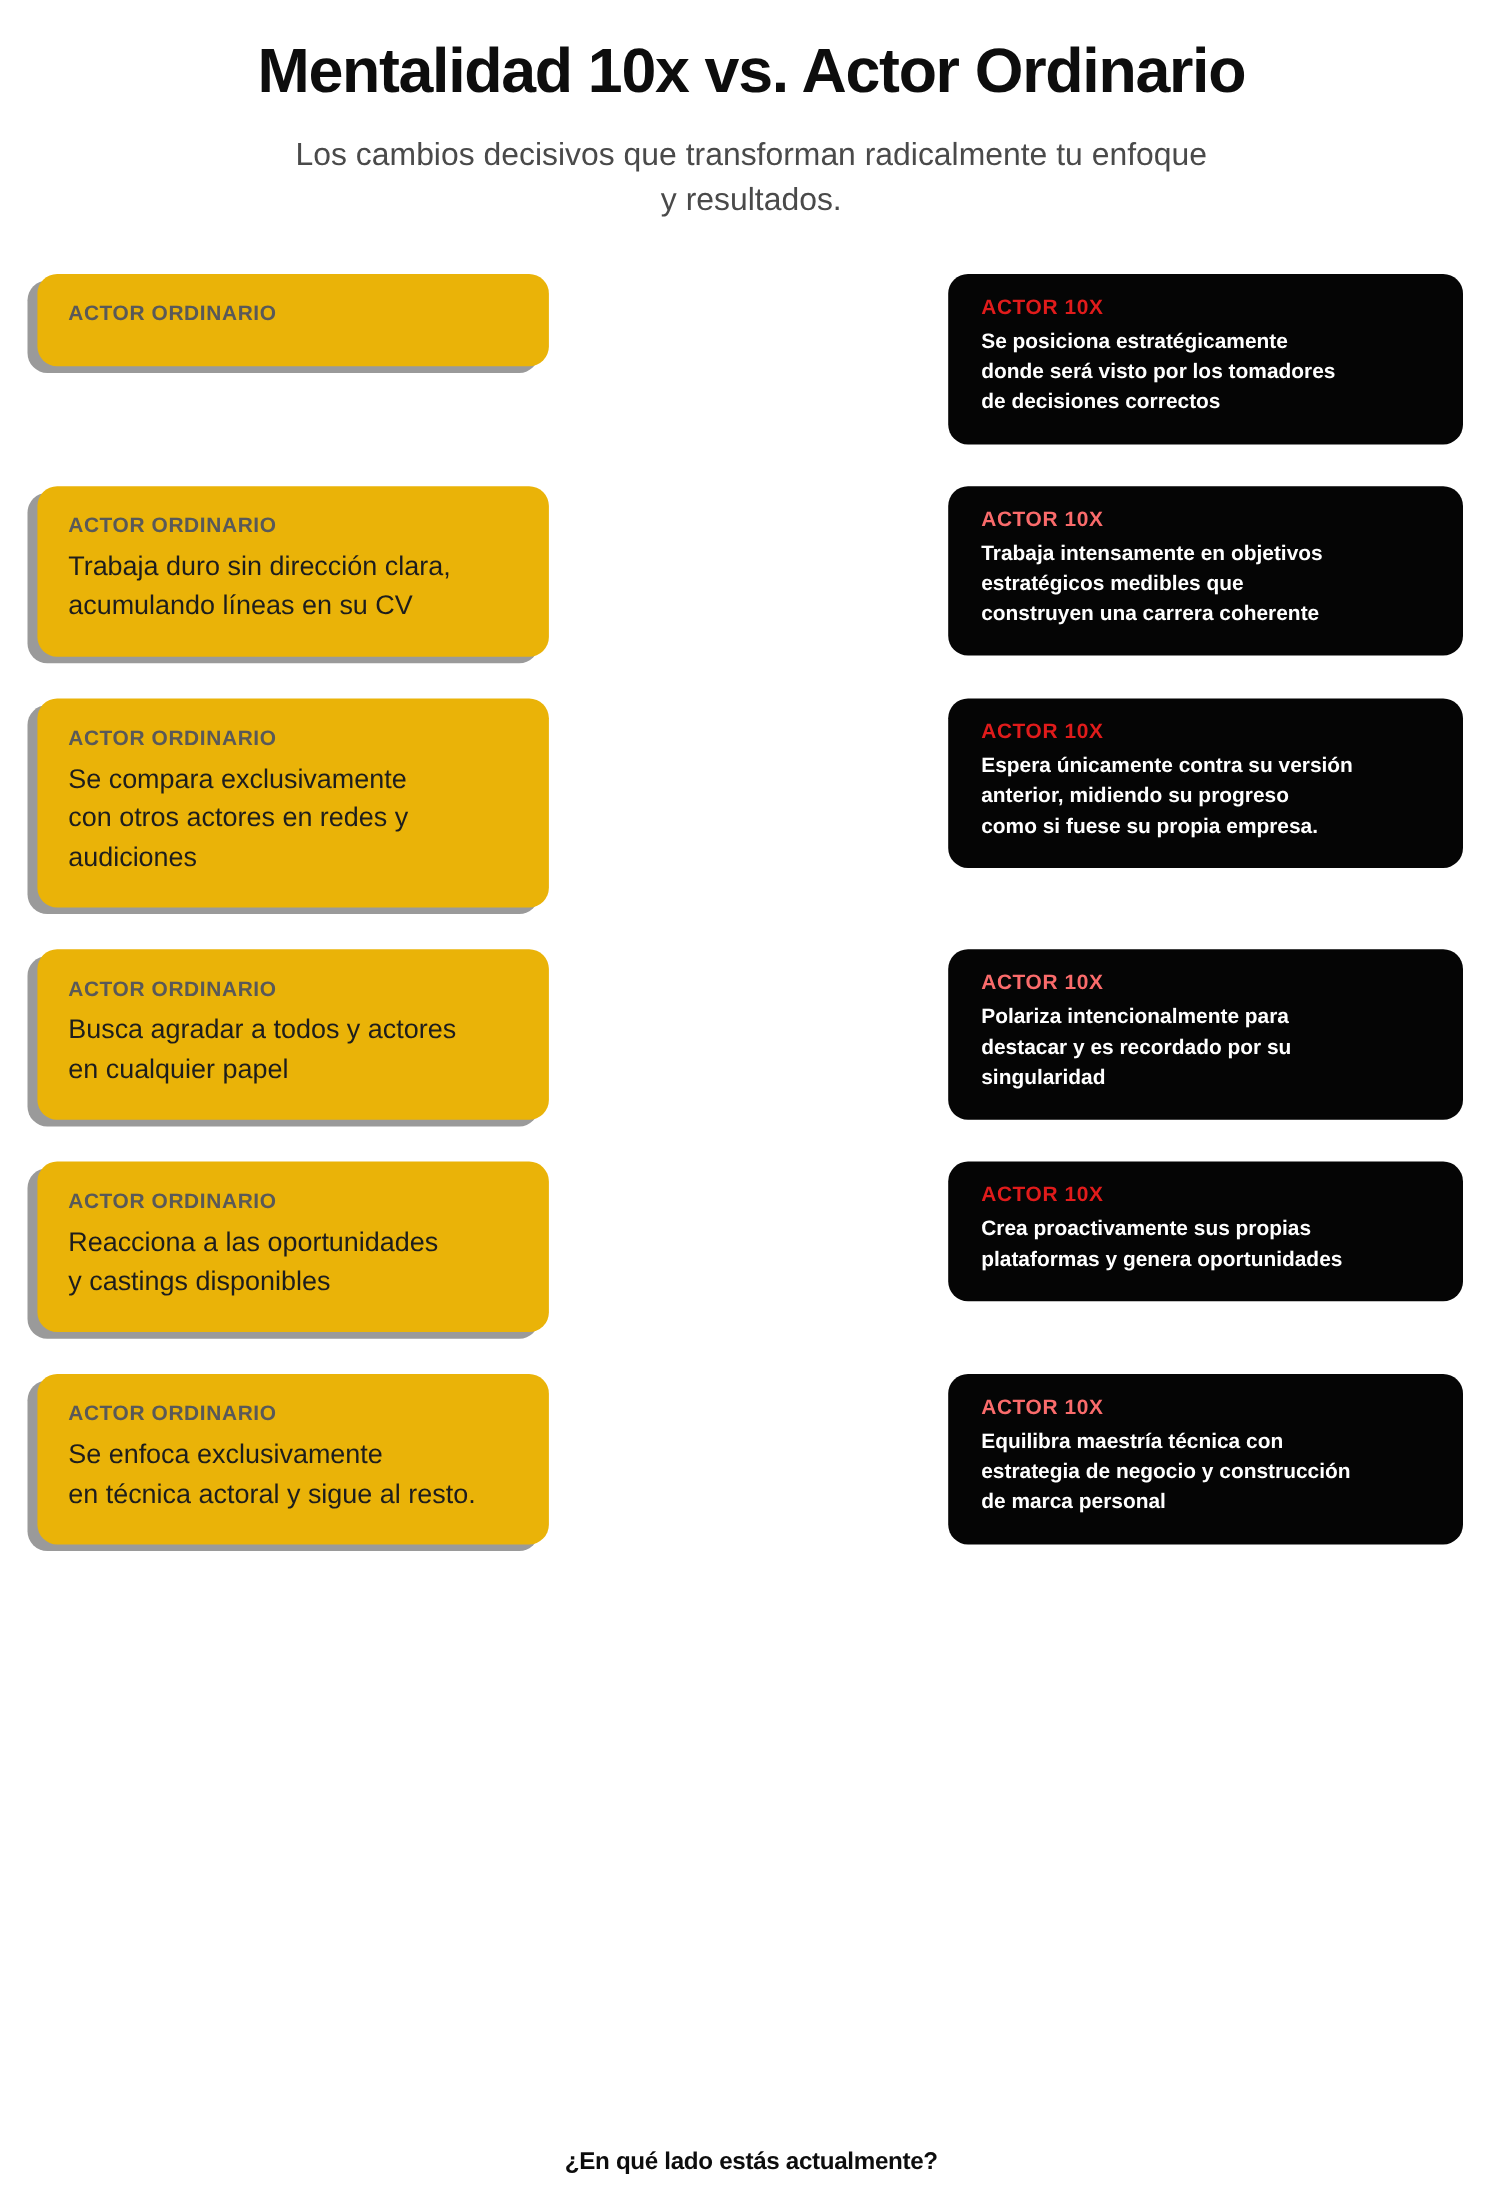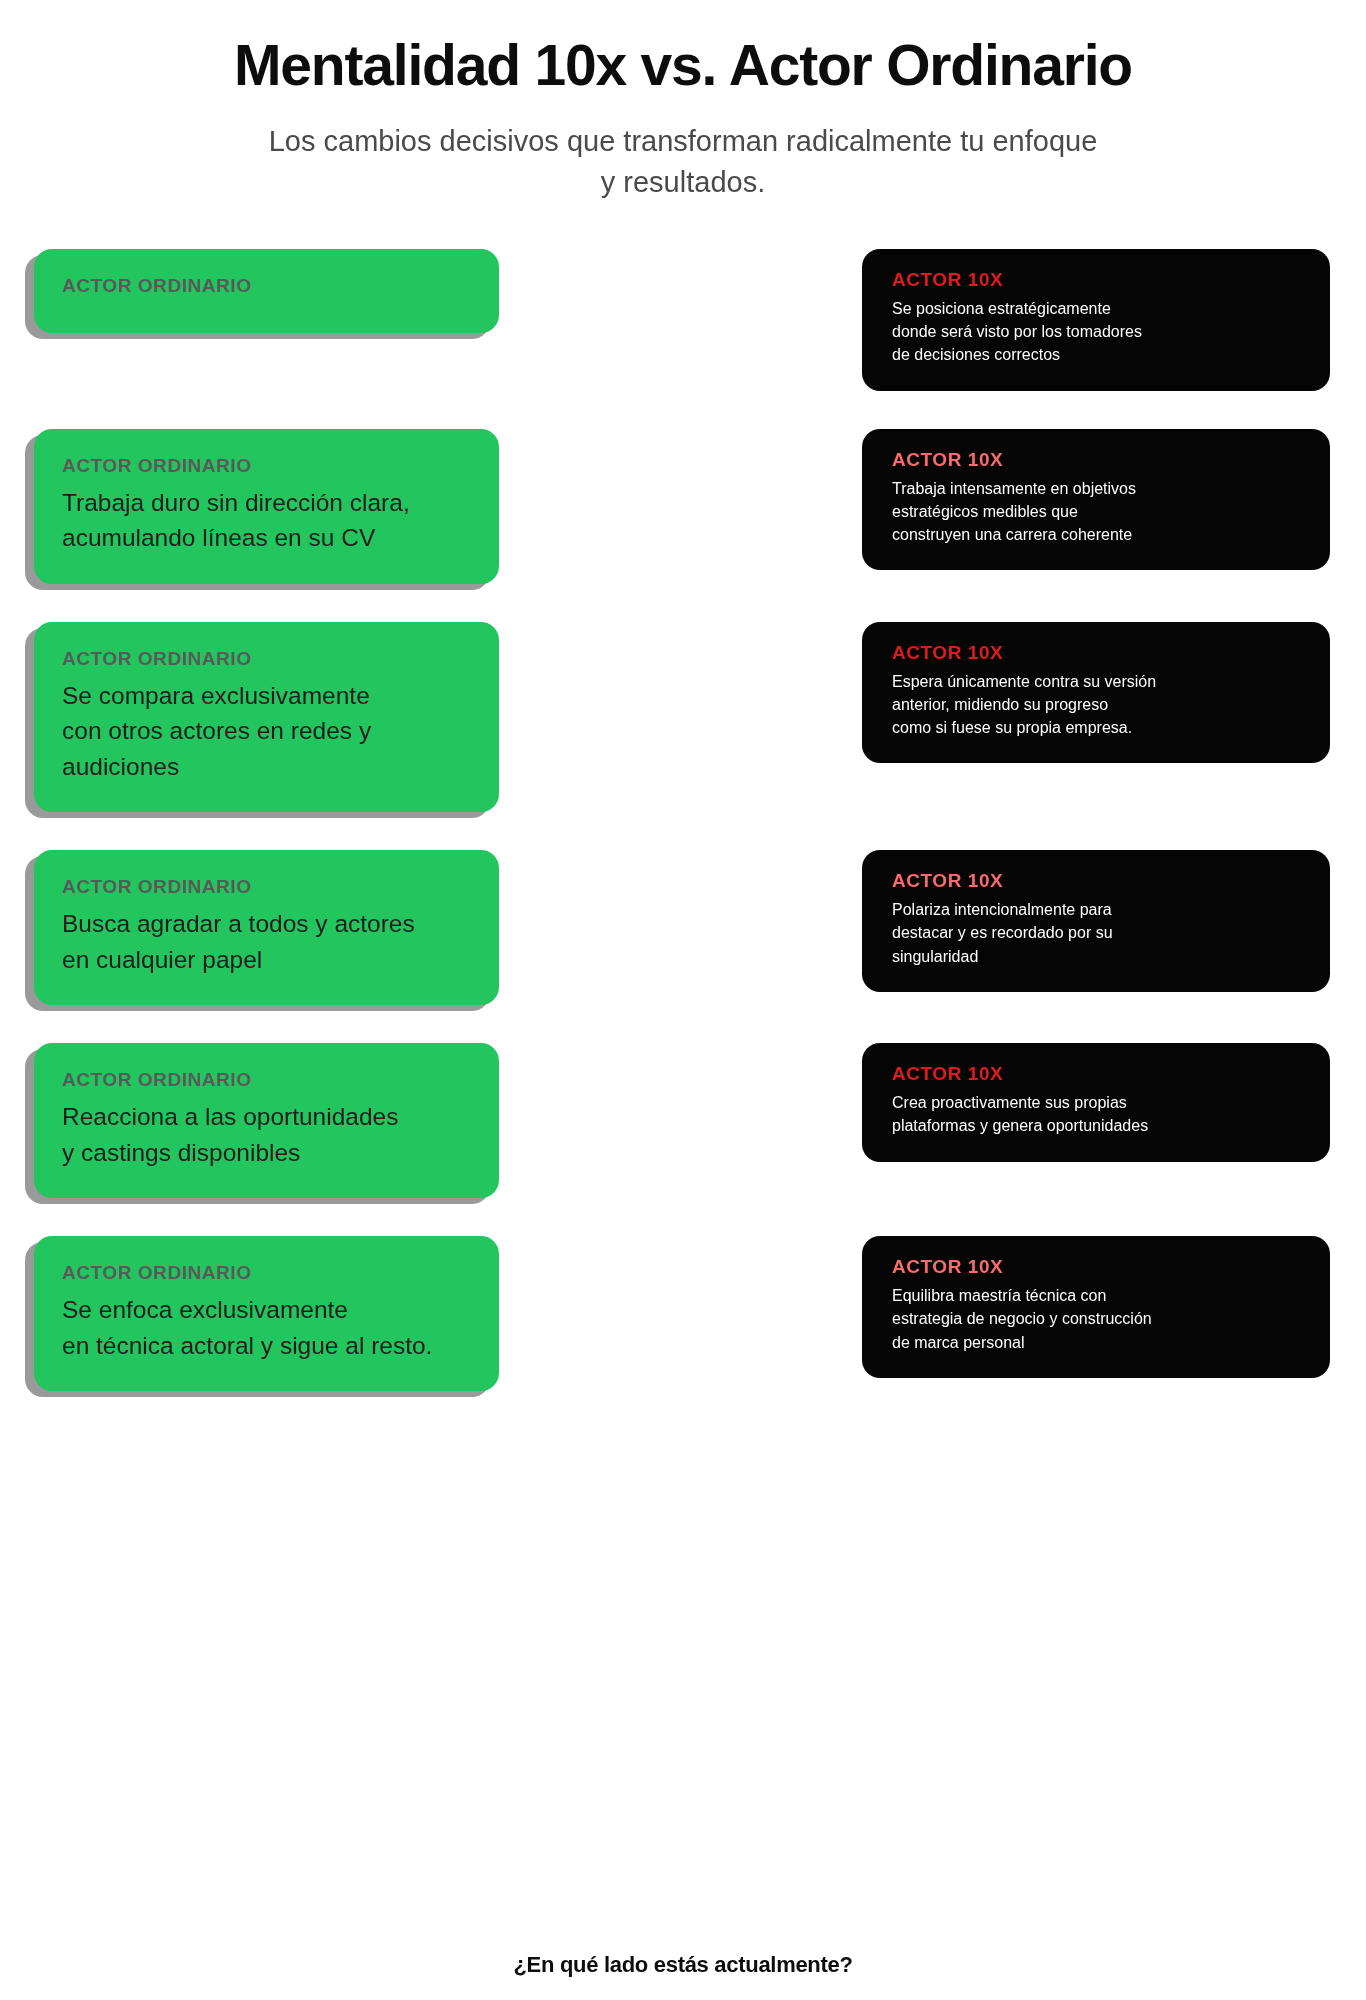--- a/index.html
+++ b/index.html
@@ -54,21 +54,21 @@
     display: flex;
     justify-content: space-between;
     align-items: flex-start;
     margin-bottom: 38px;
   }
 
   
   .card-ordinary {
     position: relative;
     width: 465px;
-    background: #22c55e;
+    background: #eab308;
     border-radius: 18px;
     padding: 26px 30px 28px 28px;
     box-shadow: -9px 6px 0 0 #9a9a9a;
   }
 
   .card-ordinary::before {
     content: "";
     position: absolute;
     left: -9px;
     top: 0;
@@ -115,22 +115,22 @@
   }
 
   .label-tenx {
     font-size: 19px;
     font-weight: 700;
     letter-spacing: 0.55px;
     margin-bottom: 6px;
   }
 
   .text-tenx {
-    font-size: 16px;
-    font-weight: 400;
+    font-size: 19px;
+    font-weight: 700;
     color: #ffffff;
     line-height: 1.45;
     white-space: pre-line;
   }
 
   
   .footer {
     position: absolute;
     left: 0;
     right: 0;

